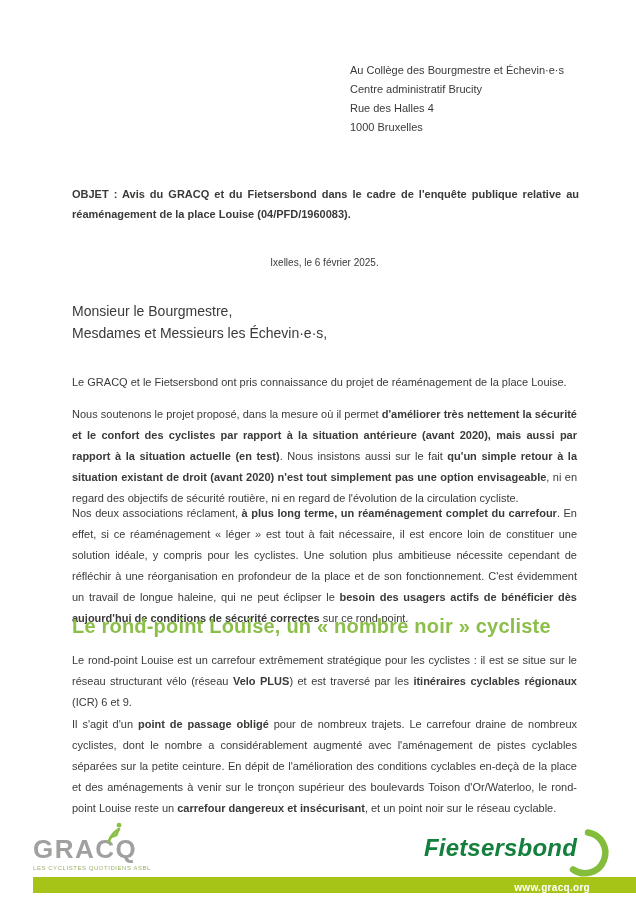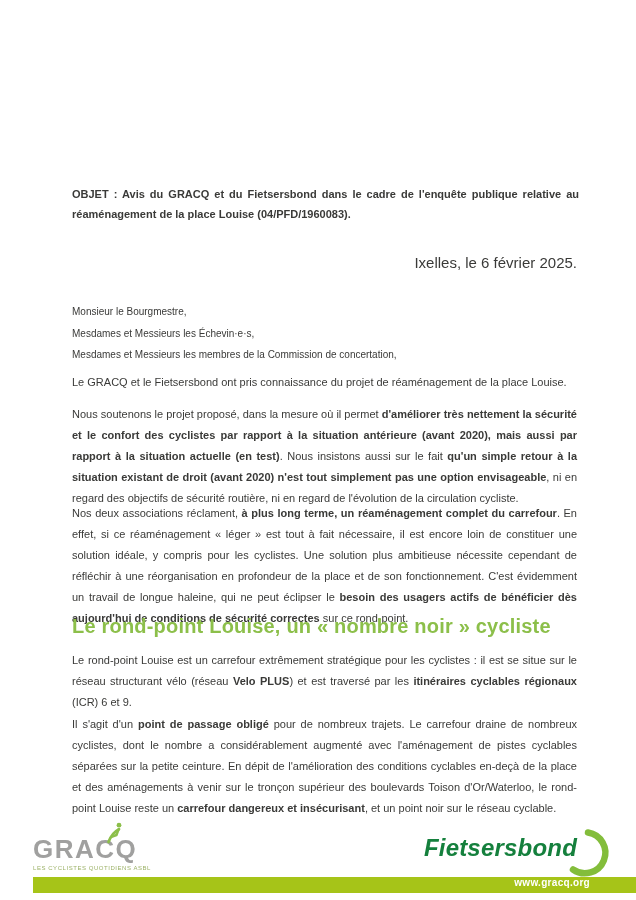--- a/index.html
+++ b/index.html
@@ -11,22 +11,22 @@
     font-family:"Liberation Sans", sans-serif;
     color:#3a3a38;
     overflow:hidden;
   }
   .abs { position:absolute; }
   .body-text { font-size:11px; line-height:21px; text-align:justify; }
   .b { font-weight:bold; }
 
   .recipient { left:350px; top:61px; font-size:11px; line-height:19px; }
   .subject   { left:72px; right:57px; top:184px; font-size:11px; line-height:20px; font-weight:bold; text-align:justify; }
-  .dateline  { left:72px; right:59px; top:256px; font-size:15px; line-height:14px; text-align:right; }
-  .salutation{ left:72px; top:301px; font-size:10px; line-height:21.5px; }
+  .dateline  { left:72px; right:59px; top:256px; font-size:10px; line-height:14px; text-align:center; }
+  .salutation{ left:72px; top:301px; font-size:14px; line-height:21.5px; }
 
   .p1 { left:72px; right:59px; top:372px; }
   .p2 { left:72px; right:59px; top:404px; }
   .p3 { left:72px; right:59px; top:503px; }
   .p4 { left:72px; right:59px; top:650px; }
   .p5 { left:72px; right:59px; top:714px; }
 
   .heading {
     left:72px; right:59px; top:614px;
     font-size:20px; line-height:24px; font-weight:bold;
@@ -55,41 +55,46 @@
     font-style:italic; font-weight:bold;
     color:#15803d; margin-top:7px;
     letter-spacing:0.2px;
   }
   .fb-arc { margin-left:-13px; }
 
   
   .footer-bar {
     left:33px; right:0; top:877px; height:16px;
     background:#a6c418;
-    display:flex; align-items:flex-start; justify-content:flex-end;
+    display:flex; align-items:flex-end; justify-content:flex-end;
     padding-right:46px; box-sizing:border-box;
   }
   .website {
     color:#ffffff; font-size:10px; font-weight:bold; letter-spacing:0.3px;
   }
 </style>
 </head>
 <body>
 
 <div class="page">
 
+  <div class="abs recipient">
+    <div>Au Collège des Bourgmestre et Échevin·e·s</div>
+    <div>Centre administratif Brucity</div>
+    <div>Rue des Halles 4</div>
+    <div>1000 Bruxelles</div>
+  </div>
 
   <div class="abs subject">OBJET : Avis du GRACQ et du Fietsersbond dans le cadre de l'enquête publique relative au réaménagement de la place Louise (04/PFD/1960083).</div>
 
   <div class="abs dateline">Ixelles, le 6 février 2025.</div>
 
   <div class="abs salutation">
     <div>Monsieur le Bourgmestre,</div>
     <div>Mesdames et Messieurs les Échevin·e·s,</div>
-    <div>Mesdames et Messieurs les membres de la Commission de concertation,</div>
   </div>
 
   <div class="abs body-text p1"><span>Le GRACQ et le Fietsersbond ont pris connaissance du projet de réaménagement de la place Louise.</span></div>
   <div class="abs body-text p2"><span>Nous soutenons le projet proposé, dans la mesure où il permet </span><span class="b">d'améliorer très nettement la sécurité et le confort des cyclistes par rapport à la situation antérieure (avant 2020), mais aussi par rapport à la situation actuelle (en test)</span><span>. Nous insistons aussi sur le fait </span><span class="b">qu'un simple retour à la situation existant de droit (avant 2020) n'est tout simplement pas une option envisageable</span><span>, ni en regard des objectifs de sécurité routière, ni en regard de l'évolution de la circulation cycliste.</span></div>
   <div class="abs body-text p3"><span>Nos deux associations réclament, </span><span class="b">à plus long terme, un réaménagement complet du carrefour</span><span>. En effet, si ce réaménagement « léger » est tout à fait nécessaire, il est encore loin de constituer une solution idéale, y compris pour les cyclistes. Une solution plus ambitieuse nécessite cependant de réfléchir à une réorganisation en profondeur de la place et de son fonctionnement. C'est évidemment un travail de longue haleine, qui ne peut éclipser le </span><span class="b">besoin des usagers actifs de bénéficier dès aujourd'hui de conditions de sécurité correctes</span><span> sur ce rond-point.</span></div>
 
   <div class="abs heading">Le rond-point Louise, un « nombre noir » cycliste</div>
 
   <div class="abs body-text p4"><span>Le rond-point Louise est un carrefour extrêmement stratégique pour les cyclistes : il est se situe sur le réseau structurant vélo (réseau </span><span class="b">Velo PLUS</span><span>) et est traversé par les </span><span class="b">itinéraires cyclables régionaux</span><span> (ICR) 6 et 9.</span></div>
   <div class="abs body-text p5"><span>Il s'agit d'un </span><span class="b">point de passage obligé</span><span> pour de nombreux trajets. Le carrefour draine de nombreux cyclistes, dont le nombre a considérablement augmenté avec l'aménagement de pistes cyclables séparées sur la petite ceinture. En dépit de l'amélioration des conditions cyclables en-deçà de la place et des aménagements à venir sur le tronçon supérieur des boulevards Toison d'Or/Waterloo, le rond-point Louise reste un </span><span class="b">carrefour dangereux et insécurisant</span><span>, et un point noir sur le réseau cyclable.</span></div>

